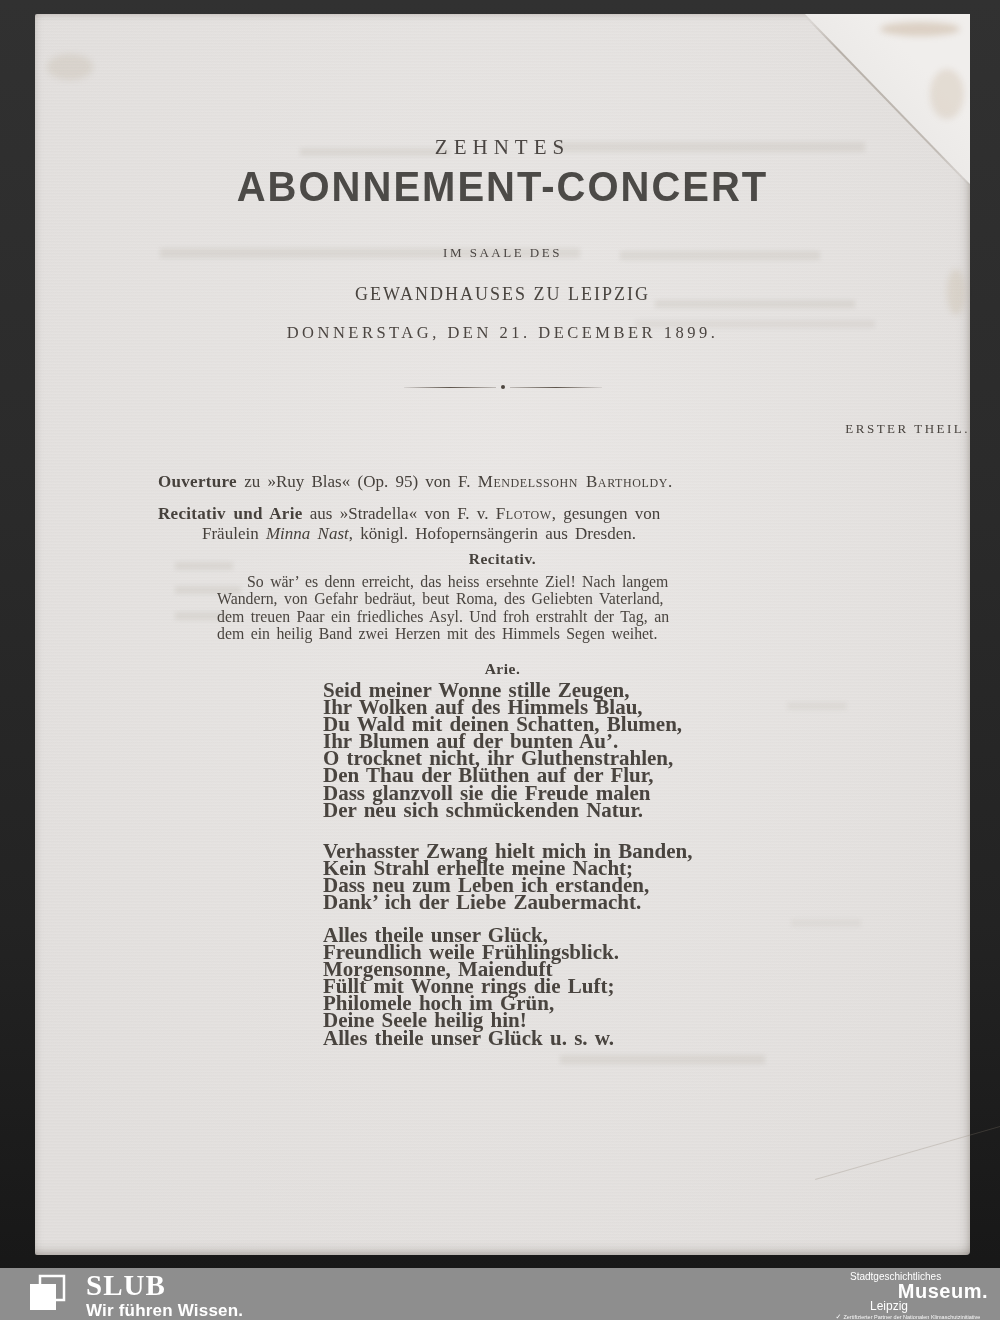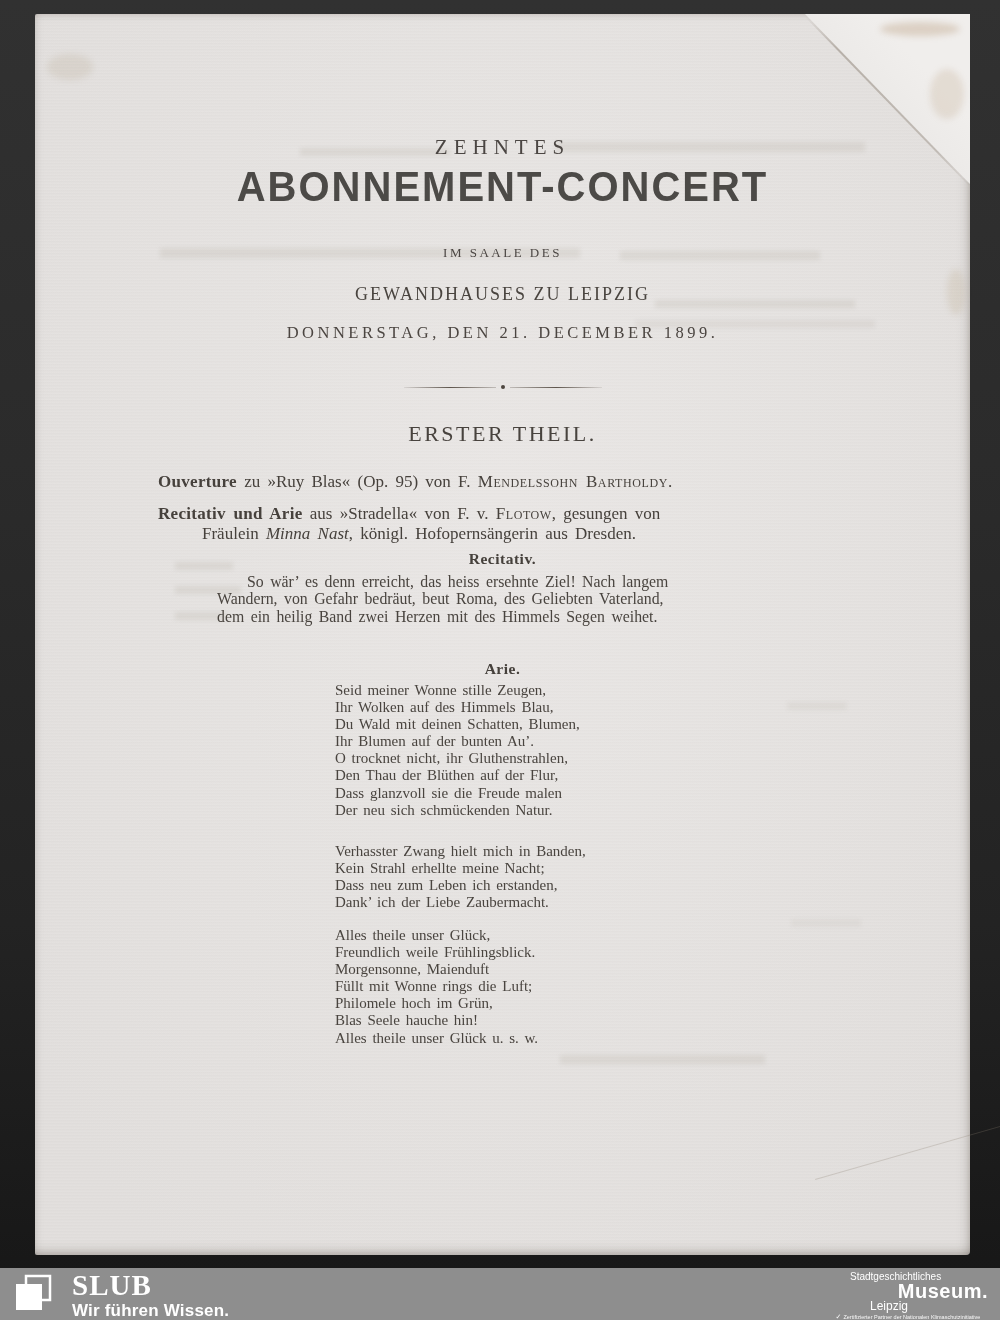--- a/index.html
+++ b/index.html
@@ -65,43 +65,43 @@
     top:150px;margin:0;font-family:"Liberation Sans",sans-serif;font-weight:700;
     font-size:40px;letter-spacing:2px;color:#4c4a47;transform:scaleY(1.04);
   }
   .venue1{top:231px;font-size:13px;letter-spacing:2.5px;color:#4b4643;}
   .venue2{top:270px;font-size:18px;letter-spacing:2px;color:#49443f;}
   .dateline{top:309px;font-size:16.5px;letter-spacing:3.5px;color:#4b4541;}
   .divider{top:363px;height:3px;}
   .divider .bar{display:inline-block;vertical-align:middle;width:92px;height:1px;background:linear-gradient(90deg,rgba(70,60,50,.1),rgba(70,60,50,.85),rgba(70,60,50,.25));}
   .divider .bar.r{background:linear-gradient(90deg,rgba(70,60,50,.25),rgba(70,60,50,.85),rgba(70,60,50,.1));}
   .divider .dot{display:inline-block;vertical-align:middle;width:4px;height:4px;margin:0 5px;border-radius:50%;background:#4d463f;}
-  .part-heading{top:407px;font-size:22px;letter-spacing:2.5px;color:#48433e;}
+  .part-heading{top:407px;font-size:13px;letter-spacing:2.5px;color:#48433e;text-align:right;}
   .work{position:absolute;left:123px;width:692px;font-size:17px;line-height:19.5px;word-spacing:3px;color:#46413c;}
   .work.w1{top:439px;margin-top:19px;}
   .work.w2{top:473px;}
   .work .b{font-weight:700;letter-spacing:.3px;}
   .work .sc{font-variant:small-caps;letter-spacing:.6px;}
   .work .line2{display:block;margin-left:44px;}
   .work .it{font-style:italic;margin-top:31px;}
   .subhead{position:absolute;left:0;width:100%;text-align:center;font-weight:700;font-size:15.5px;letter-spacing:.5px;color:#45403b;}
   .subhead.rec{top:536px;}
   .subhead.arie{top:646px;}
   .rec-para{position:absolute;top:559px;left:182px;width:582px;font-size:15.8px;line-height:17.3px;word-spacing:2.5px;color:#49443f;}
   .rec-para .line.first{text-indent:30px;}
-  .stanza{position:absolute;left:300px;font-size:15px;line-height:17.1px;word-spacing:2px;color:#49443f;}
+  .stanza{position:absolute;left:288px;font-size:21px;line-height:17.1px;word-spacing:2px;color:#49443f;font-weight:bold;}
   .stanza.st1{top:668px;}
   .stanza.st2{top:829px;}
   .stanza.st3{top:913px;}
   
   .footer-bar{
     position:absolute;left:0;top:1268px;width:1000px;height:52px;
     background:#8e8e8e;color:#fff;font-family:"Liberation Sans",sans-serif;
   }
-  .slub{position:absolute;left:14px;top:4px;display:flex;align-items:flex-start;}
+  .slub{position:absolute;left:28px;top:4px;display:flex;align-items:flex-start;}
   .slub svg{display:block;margin-top:2px;}
   .slub-text{margin-left:14px;}
   .slub-name{font-family:"Liberation Serif",serif;font-weight:700;font-size:29px;line-height:26px;letter-spacing:1px;}
   .slub-slogan{font-weight:700;font-size:17px;margin-top:3px;letter-spacing:.2px;}
   .museum{position:absolute;right:12px;top:3px;width:160px;}
   .museum .m1{font-size:10px;text-align:left;padding-left:22px;line-height:11px;}
   .museum .m2{font-size:20px;font-weight:700;text-align:right;line-height:19px;letter-spacing:.5px;}
   .museum .m3{font-size:12px;text-align:left;padding-left:42px;line-height:10px;}
   .museum .m4{font-size:5.5px;text-align:center;margin-top:2px;white-space:nowrap;opacity:.95;}
   .museum .check{font-size:7px;margin-right:2px;}
@@ -142,20 +142,21 @@
   <div class="center part-heading">ERSTER THEIL.</div>
 
   <p class="work w1"><span class="b">Ouverture</span><span> zu »Ruy Blas« (Op. 95) von F. </span><span class="sc">Mendelssohn Bartholdy</span><span>.</span></p>
 
   <p class="work w2"><span class="b">Recitativ und Arie</span><span> aus »Stradella« von F. v. </span><span class="sc">Flotow</span><span>, gesungen von</span><span class="line2"><span>Fräulein </span><span class="it">Minna Nast</span><span>, königl. Hofopernsängerin aus Dresden.</span></span></p>
 
   <div class="subhead rec">Recitativ.</div>
   <div class="rec-para">
     <div class="line first">So wär’ es denn erreicht, das heiss ersehnte Ziel!  Nach langem</div>
     <div class="line">Wandern, von Gefahr bedräut, beut Roma, des Geliebten Vaterland,</div>
+    <div class="line">dem treuen Paar ein friedliches Asyl.  Und froh erstrahlt der Tag, an</div>
     <div class="line">dem ein heilig Band zwei Herzen mit des Himmels Segen weihet.</div>
   </div>
 
   <div class="subhead arie">Arie.</div>
   <div class="stanza st1">
     <div>Seid meiner Wonne stille Zeugen,</div>
     <div>Ihr Wolken auf des Himmels Blau,</div>
     <div>Du Wald mit deinen Schatten, Blumen,</div>
     <div>Ihr Blumen auf der bunten Au’.</div>
     <div>O trocknet nicht, ihr Gluthenstrahlen,</div>
@@ -168,21 +169,21 @@
     <div>Kein Strahl erhellte meine Nacht;</div>
     <div>Dass neu zum Leben ich erstanden,</div>
     <div>Dank’ ich der Liebe Zaubermacht.</div>
   </div>
   <div class="stanza st3">
     <div>Alles theile unser Glück,</div>
     <div>Freundlich weile Frühlingsblick.</div>
     <div>Morgensonne, Maienduft</div>
     <div>Füllt mit Wonne rings die Luft;</div>
     <div>Philomele hoch im Grün,</div>
-    <div>Blas Seele hauche hin!</div>
+    <div>Deine Seele heilig hin!</div>
     <div>Alles theile unser Glück u. s. w.</div>
   </div>
 </div>
 
 <div class="footer-bar">
   <div class="slub">
     <svg width="44" height="40" viewBox="0 0 44 40">
       <rect x="12" y="2" width="24" height="24" fill="none" stroke="#ffffff" stroke-width="2.5"></rect>
       <rect x="2" y="10" width="26" height="26" fill="#ffffff"></rect>
     </svg>

